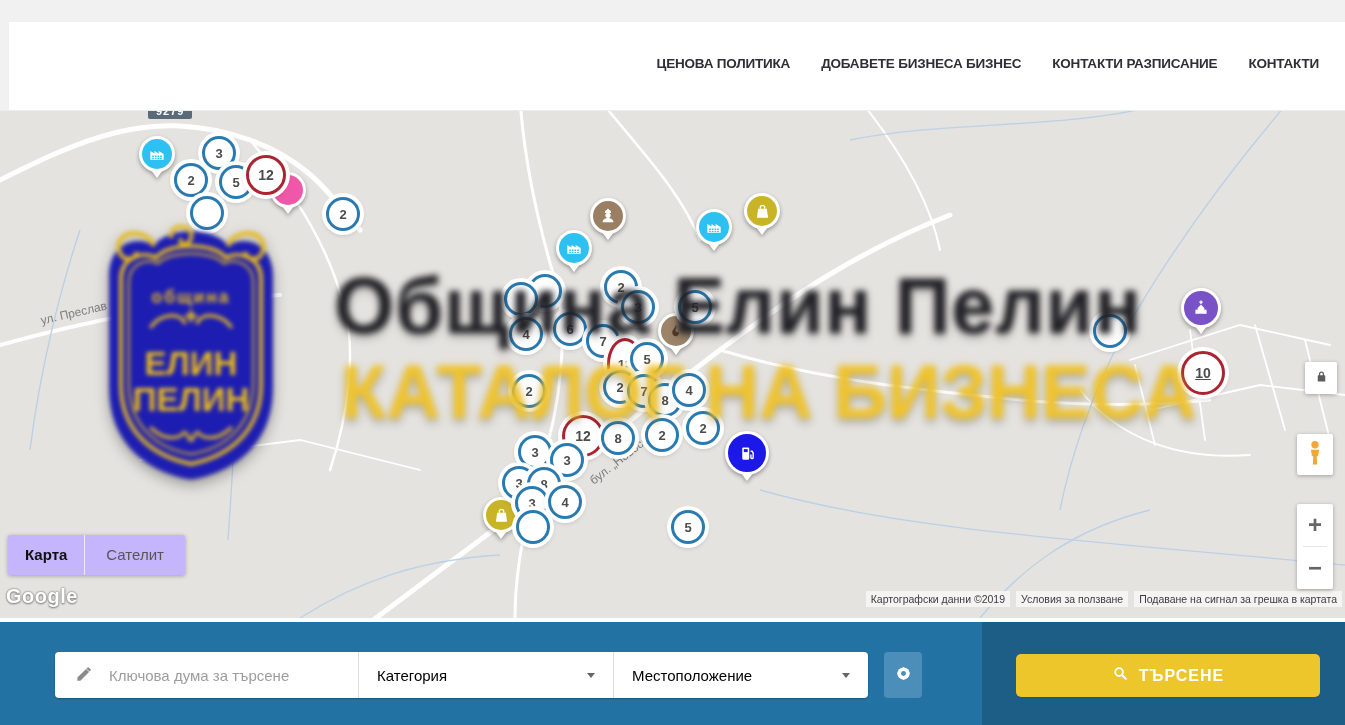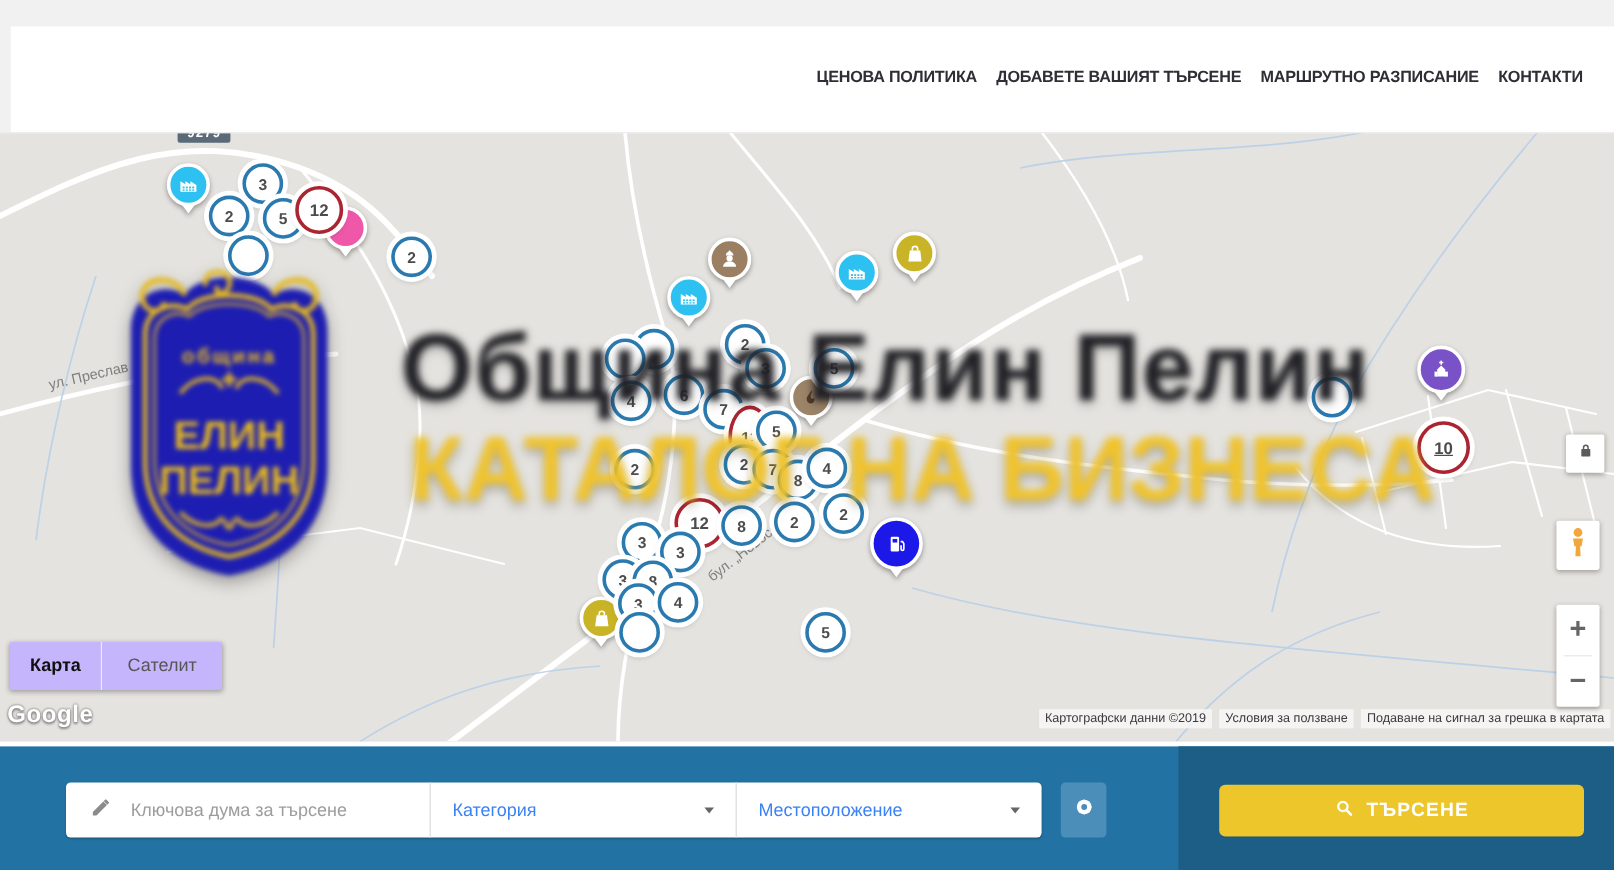--- a/index.html
+++ b/index.html
@@ -7,21 +7,21 @@
 
   
   .header{position:absolute;left:0;top:0;width:1345px;height:110px;background:#fff;border-bottom:1px solid #ececec;z-index:20;}
   .top-strip{position:absolute;left:0;top:0;width:1345px;height:22px;background:#f2f1f1;}
   .left-strip{position:absolute;left:0;top:0;width:9px;height:110px;background:#f2f1f1;}
   .logo-wrap{position:absolute;left:24px;top:25px;display:flex;align-items:flex-start;cursor:pointer;}
   .crest-slot-header{width:57px;height:70px;}
   .logo-text{margin-left:14px;padding-top:11px;}
   .logo-title{font-size:21px;font-weight:bold;color:#42424a;letter-spacing:-0.2px;line-height:1.1;}
   .logo-sub{font-size:16.5px;font-weight:bold;color:#e9b51e;margin-top:3px;letter-spacing:0.4px;}
-  .nav{position:absolute;right:26px;top:22px;height:82px;display:flex;align-items:center;gap:16px;}
+  .nav{position:absolute;right:26px;top:22px;height:82px;display:flex;align-items:center;gap:31px;}
   .nav a{font-size:13.5px;font-weight:bold;color:#2e2e36;text-decoration:none;letter-spacing:-0.2px;cursor:pointer;white-space:nowrap;}
 
   
   .map{position:absolute;left:0;top:110px;width:1345px;height:508px;background:#e5e3df;overflow:hidden;}
   .roads{position:absolute;left:0;top:0;z-index:0;}
   .street-label{position:absolute;color:#7e7e7e;font-size:12px;white-space:nowrap;z-index:1;}
   .road-shield{position:absolute;background:#5b6a79;color:#fff;font-size:11px;font-weight:bold;padding:2px 8px;border-radius:2px;letter-spacing:1px;z-index:1;}
 
   .pin{position:absolute;filter:drop-shadow(0 2px 2px rgba(0,0,0,.35));z-index:3;cursor:pointer;}
   .pin-circle{border:3px solid #fff;border-radius:50%;box-sizing:border-box;display:flex;align-items:center;justify-content:center;position:relative;z-index:2;}
@@ -48,39 +48,39 @@
   .zbtn{flex:1;display:flex;align-items:center;justify-content:center;font-size:24px;font-weight:bold;color:#666;cursor:pointer;}
   .zdiv{height:1px;background:#e6e6e6;margin:0 6px;}
 
   
   .searchbar{position:absolute;left:0;top:622px;width:1345px;height:107px;background:#2273a3;z-index:25;}
   .search-right{position:absolute;left:982px;top:0;width:363px;height:107px;background:#1d5e86;}
   .inputgroup{position:absolute;left:55px;top:30px;width:813px;height:46px;background:#fff;border-radius:4px;display:flex;align-items:center;box-shadow:0 1px 2px rgba(0,0,0,.25);}
   .seg-keyword{flex:0 0 303px;display:flex;align-items:center;padding-left:20px;box-sizing:border-box;height:100%;}
   .seg-keyword input{border:none;outline:none;font-size:15px;color:#555;width:240px;margin-left:13px;font-family:"Liberation Sans",sans-serif;background:transparent;}
   .seg-keyword input::placeholder{color:#9d9d9d;}
-  .seg-select{flex:0 0 255px;border-left:1px solid #dcdcdc;height:100%;display:flex;align-items:center;justify-content:space-between;padding:0 18px;box-sizing:border-box;font-size:15px;color:#3b82f6;cursor:pointer;}
+  .seg-select{flex:0 0 255px;border-left:1px solid #dcdcdc;height:100%;display:flex;align-items:center;justify-content:space-between;padding:0 18px;box-sizing:border-box;font-size:15px;color:#000000;cursor:pointer;}
   .caret{width:0;height:0;border-left:4.5px solid transparent;border-right:4.5px solid transparent;border-top:5.5px solid #666;}
   .gear-btn{position:absolute;left:884px;top:30px;width:38px;height:46px;background:#4b8eb9;border-radius:4px;display:flex;align-items:center;justify-content:center;cursor:pointer;}
   .search-btn{position:absolute;left:1016px;top:32px;width:304px;height:43px;background:#edc62b;border:none;border-radius:5px;color:#fff;font-weight:bold;font-size:16px;letter-spacing:1px;display:flex;align-items:center;justify-content:center;gap:10px;cursor:pointer;font-family:"Liberation Sans",sans-serif;box-shadow:0 1px 0 rgba(0,0,0,.1);}
 </style>
 </head>
 <body>
 
 <div class="screen">
 
   <div class="header">
     <div class="top-strip"></div>
     <div class="left-strip"></div>
     <div class="logo-wrap">
     </div>
     <div class="nav">
       <a>ЦЕНОВА ПОЛИТИКА</a>
-      <a>ДОБАВЕТЕ ВАШИЯТ ТЪРСЕНЕ</a>
-      <a>МАРШРУТНО РАЗПИСАНИЕ</a>
+      <a>ДОБАВЕТЕ БИЗНЕСА БИЗНЕС</a>
+      <a>КОНТАКТИ РАЗПИСАНИЕ</a>
       <a>КОНТАКТИ</a>
     </div>
   </div>
 
   <div class="map">
     <svg class="roads" width="1345" height="508" viewBox="0 0 1345 508">
       <g fill="none" stroke="#ffffff" stroke-linecap="round">
         <path d="M -10 75 C 80 30 150 -5 250 30 C 310 52 330 85 360 120" stroke-width="5"></path>
         <path d="M 0 235 C 90 210 180 192 280 185" stroke-width="4"></path>
         <path d="M 250 30 C 300 90 330 140 345 200 C 355 240 350 300 330 360" stroke-width="2.5"></path>

